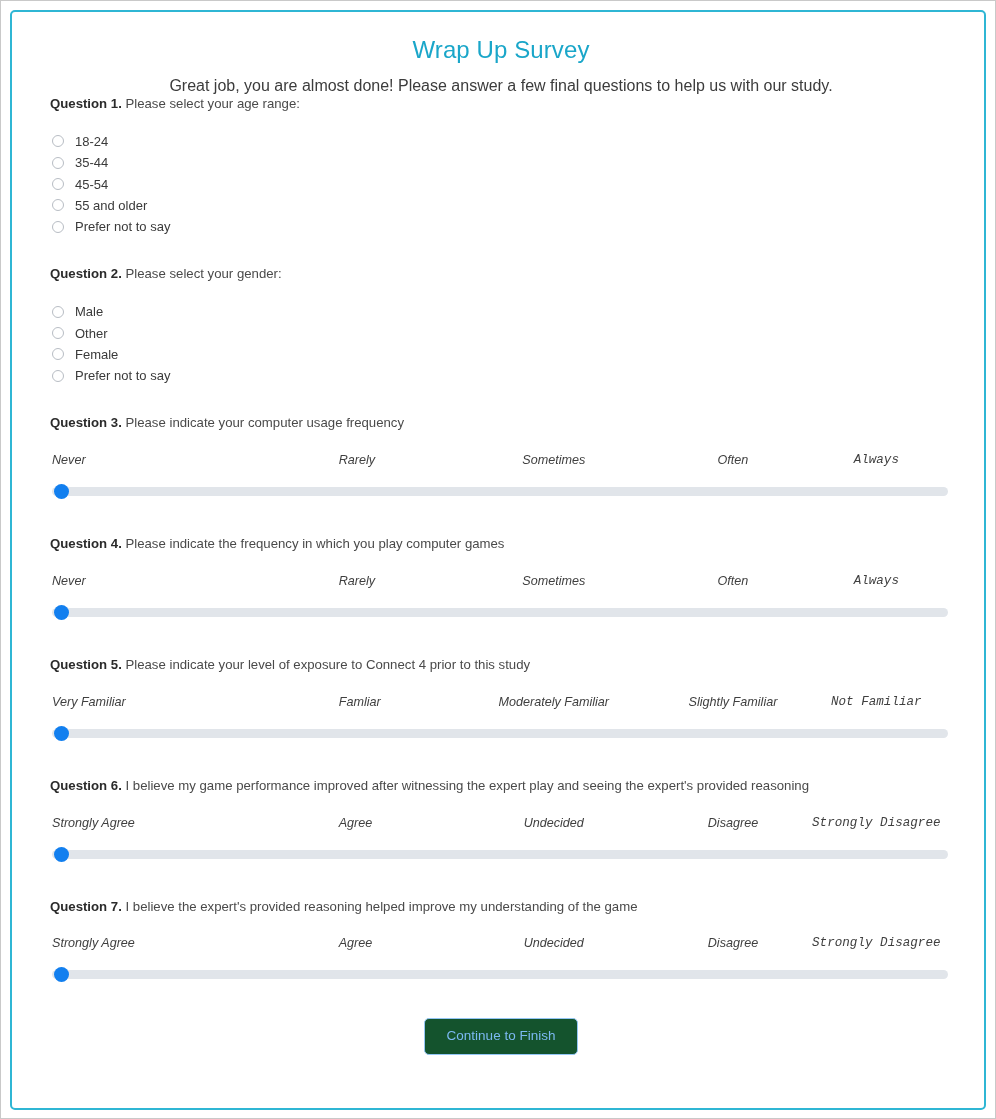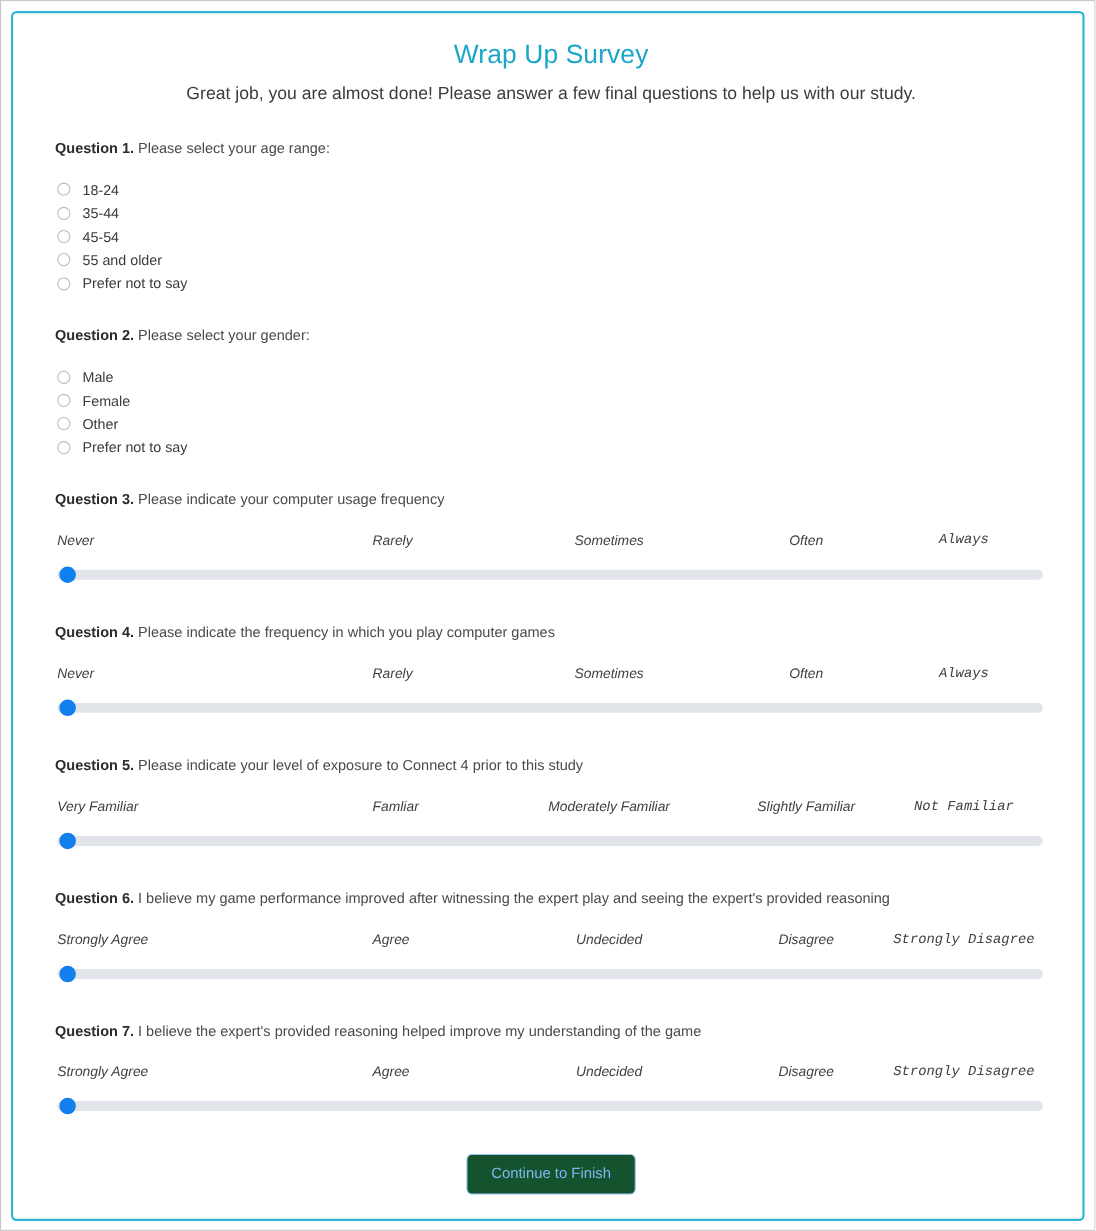--- a/index.html
+++ b/index.html
@@ -44,21 +44,20 @@
     margin: 6px 0 0 0;
     letter-spacing: 0.1px;
   }
   .survey-subtitle {
     text-align: center;
     color: #3c3c3c;
     font-size: 16px;
     margin: 13px 0 0 0;
   }
   .questions {
-    margin-top: 31px;
   }
   .q-block {
     margin-bottom: 0;
   }
   .q-label {
     font-size: 13.2px;
     color: #3a3a3a;
     margin: 0;
     line-height: 1.35;
   }
@@ -203,25 +202,25 @@
           </div>
           <div class="q-block">
             <p class="q-label"><span class="q-num">Question 2.</span><span class="q-text"> Please select your gender:</span></p>
             <div class="radio-group">
               <div class="radio-row">
                 <span class="radio-mark"></span>
                 <span class="radio-text">Male</span>
               </div>
               <div class="radio-row">
                 <span class="radio-mark"></span>
+                <span class="radio-text">Other</span>
+              </div>
+              <div class="radio-row">
+                <span class="radio-mark"></span>
                 <span class="radio-text">Female</span>
-              </div>
-              <div class="radio-row">
-                <span class="radio-mark"></span>
-                <span class="radio-text">Other</span>
               </div>
               <div class="radio-row">
                 <span class="radio-mark"></span>
                 <span class="radio-text">Prefer not to say</span>
               </div>
             </div>
           </div>
           <div class="q-block">
             <p class="q-label"><span class="q-num">Question 3.</span><span class="q-text"> Please indicate your computer usage frequency</span></p>
             <div class="slider-block">

